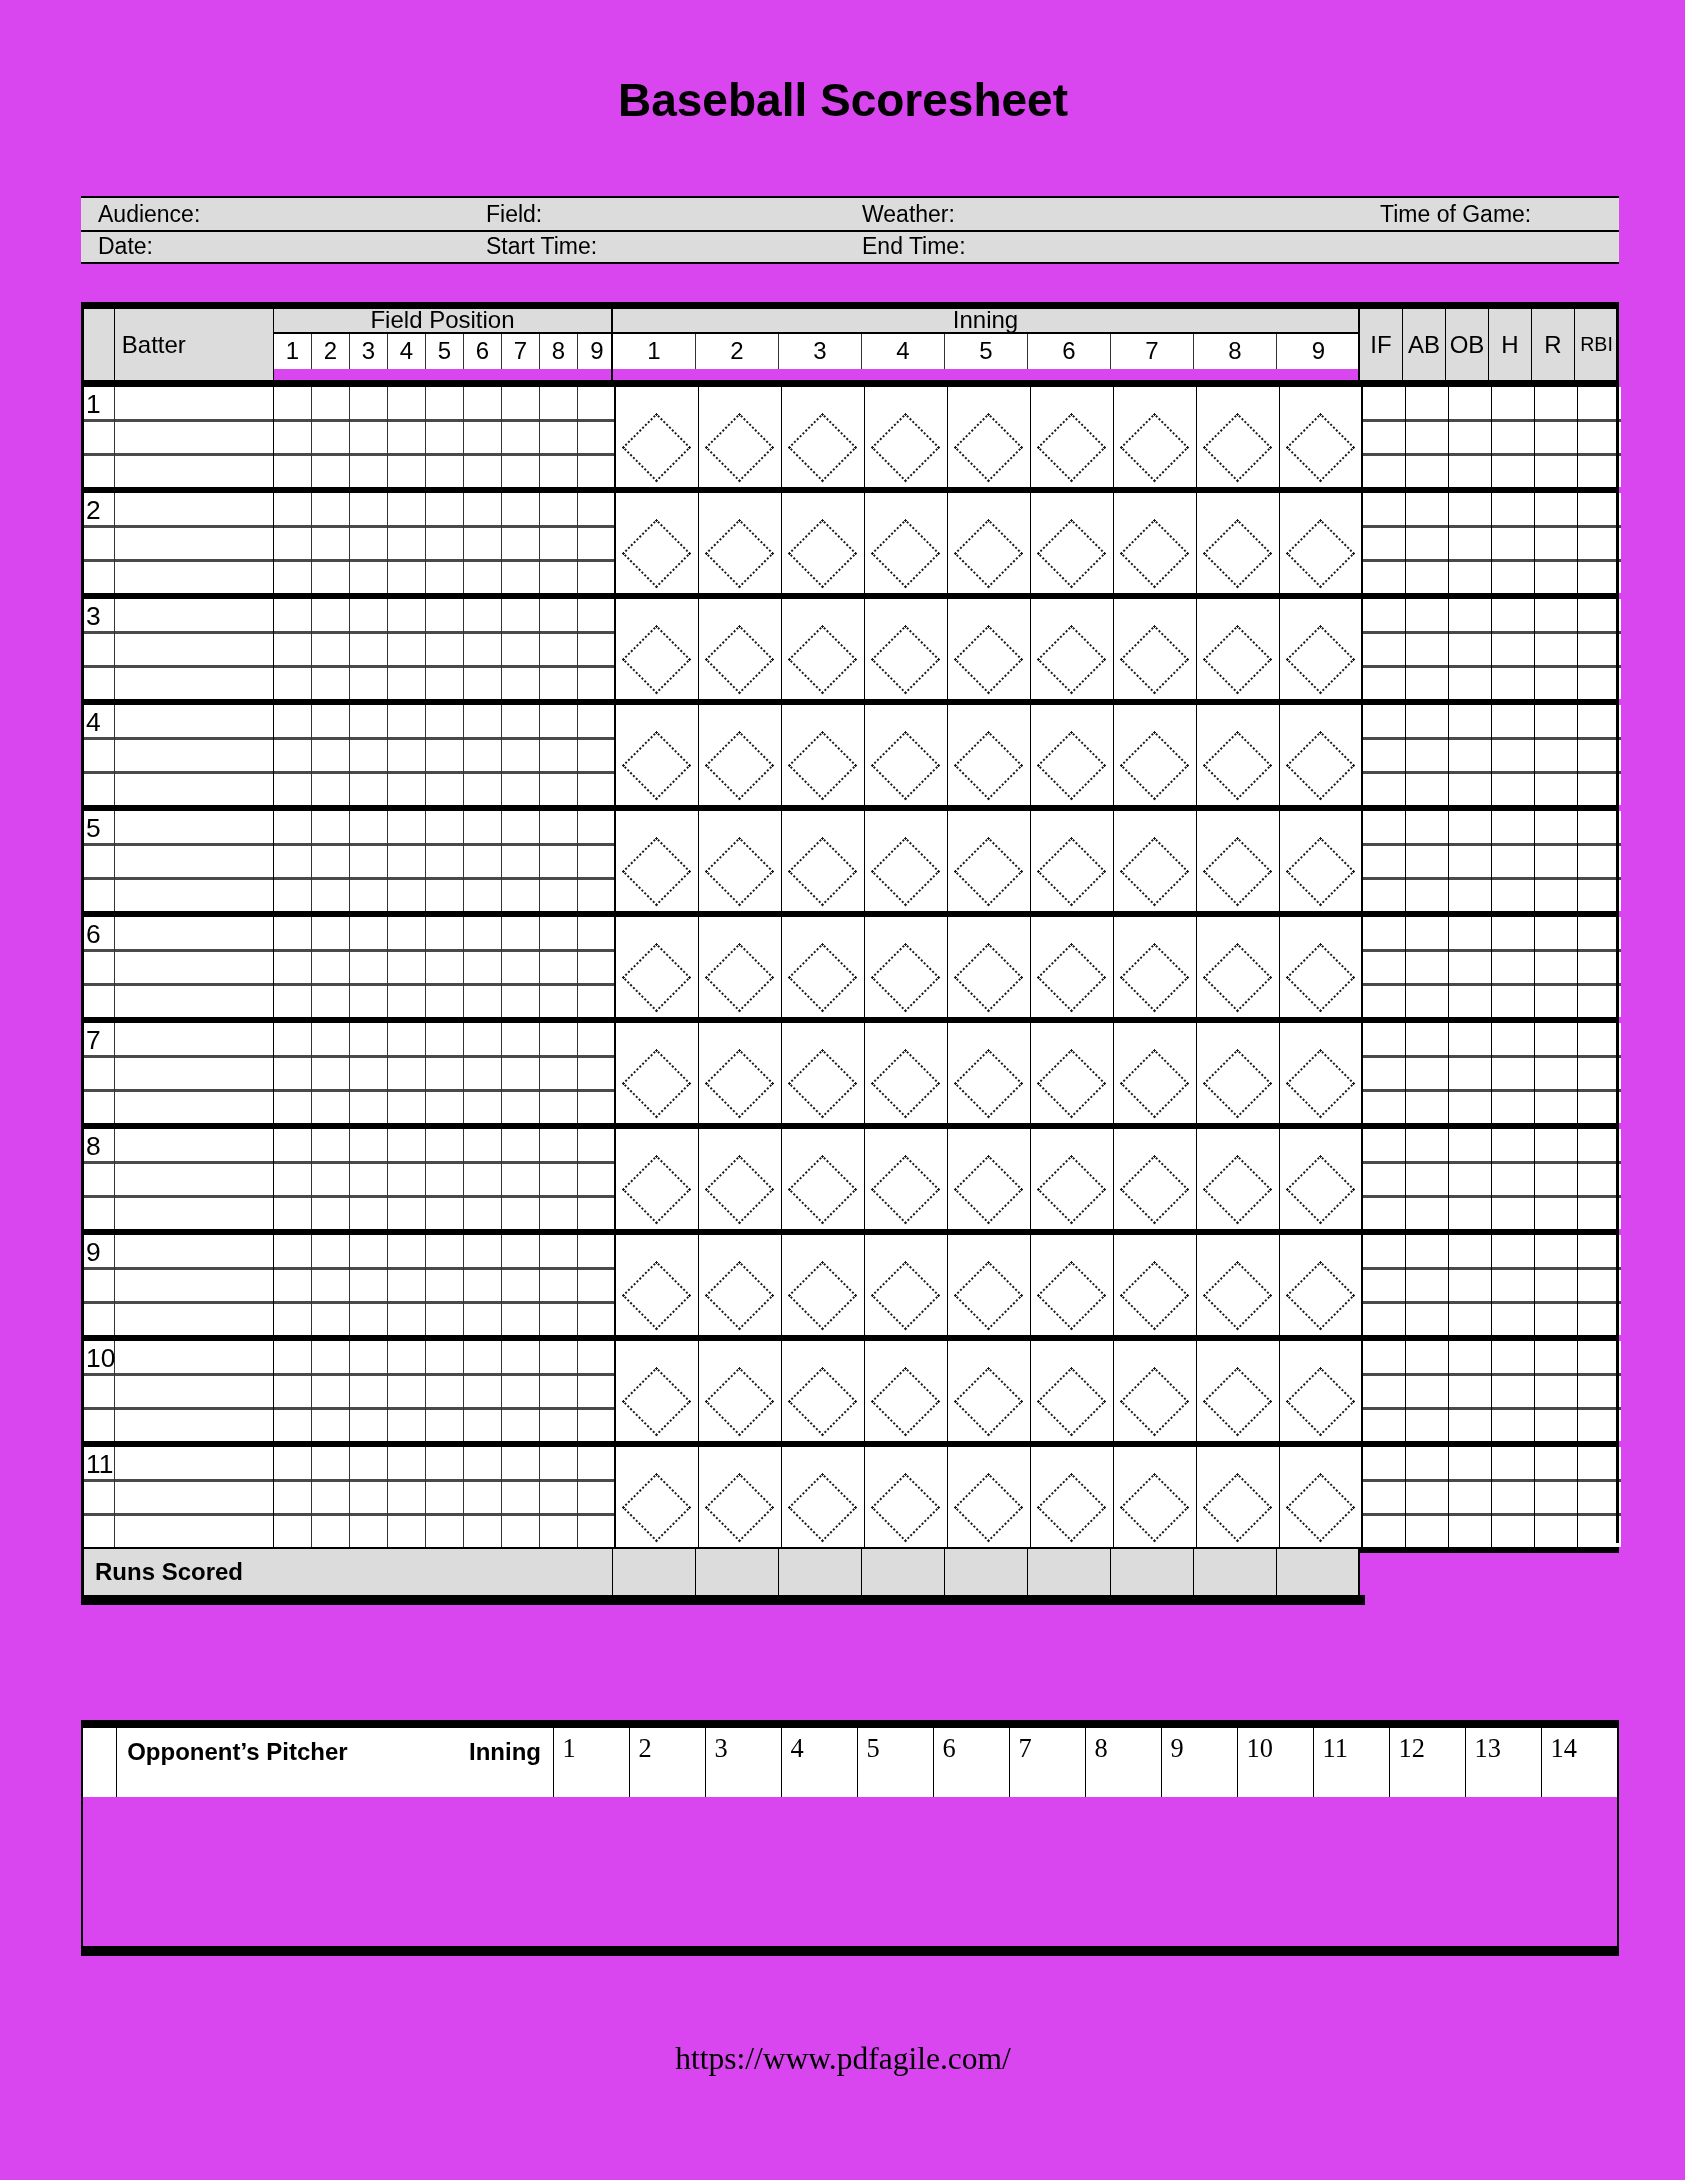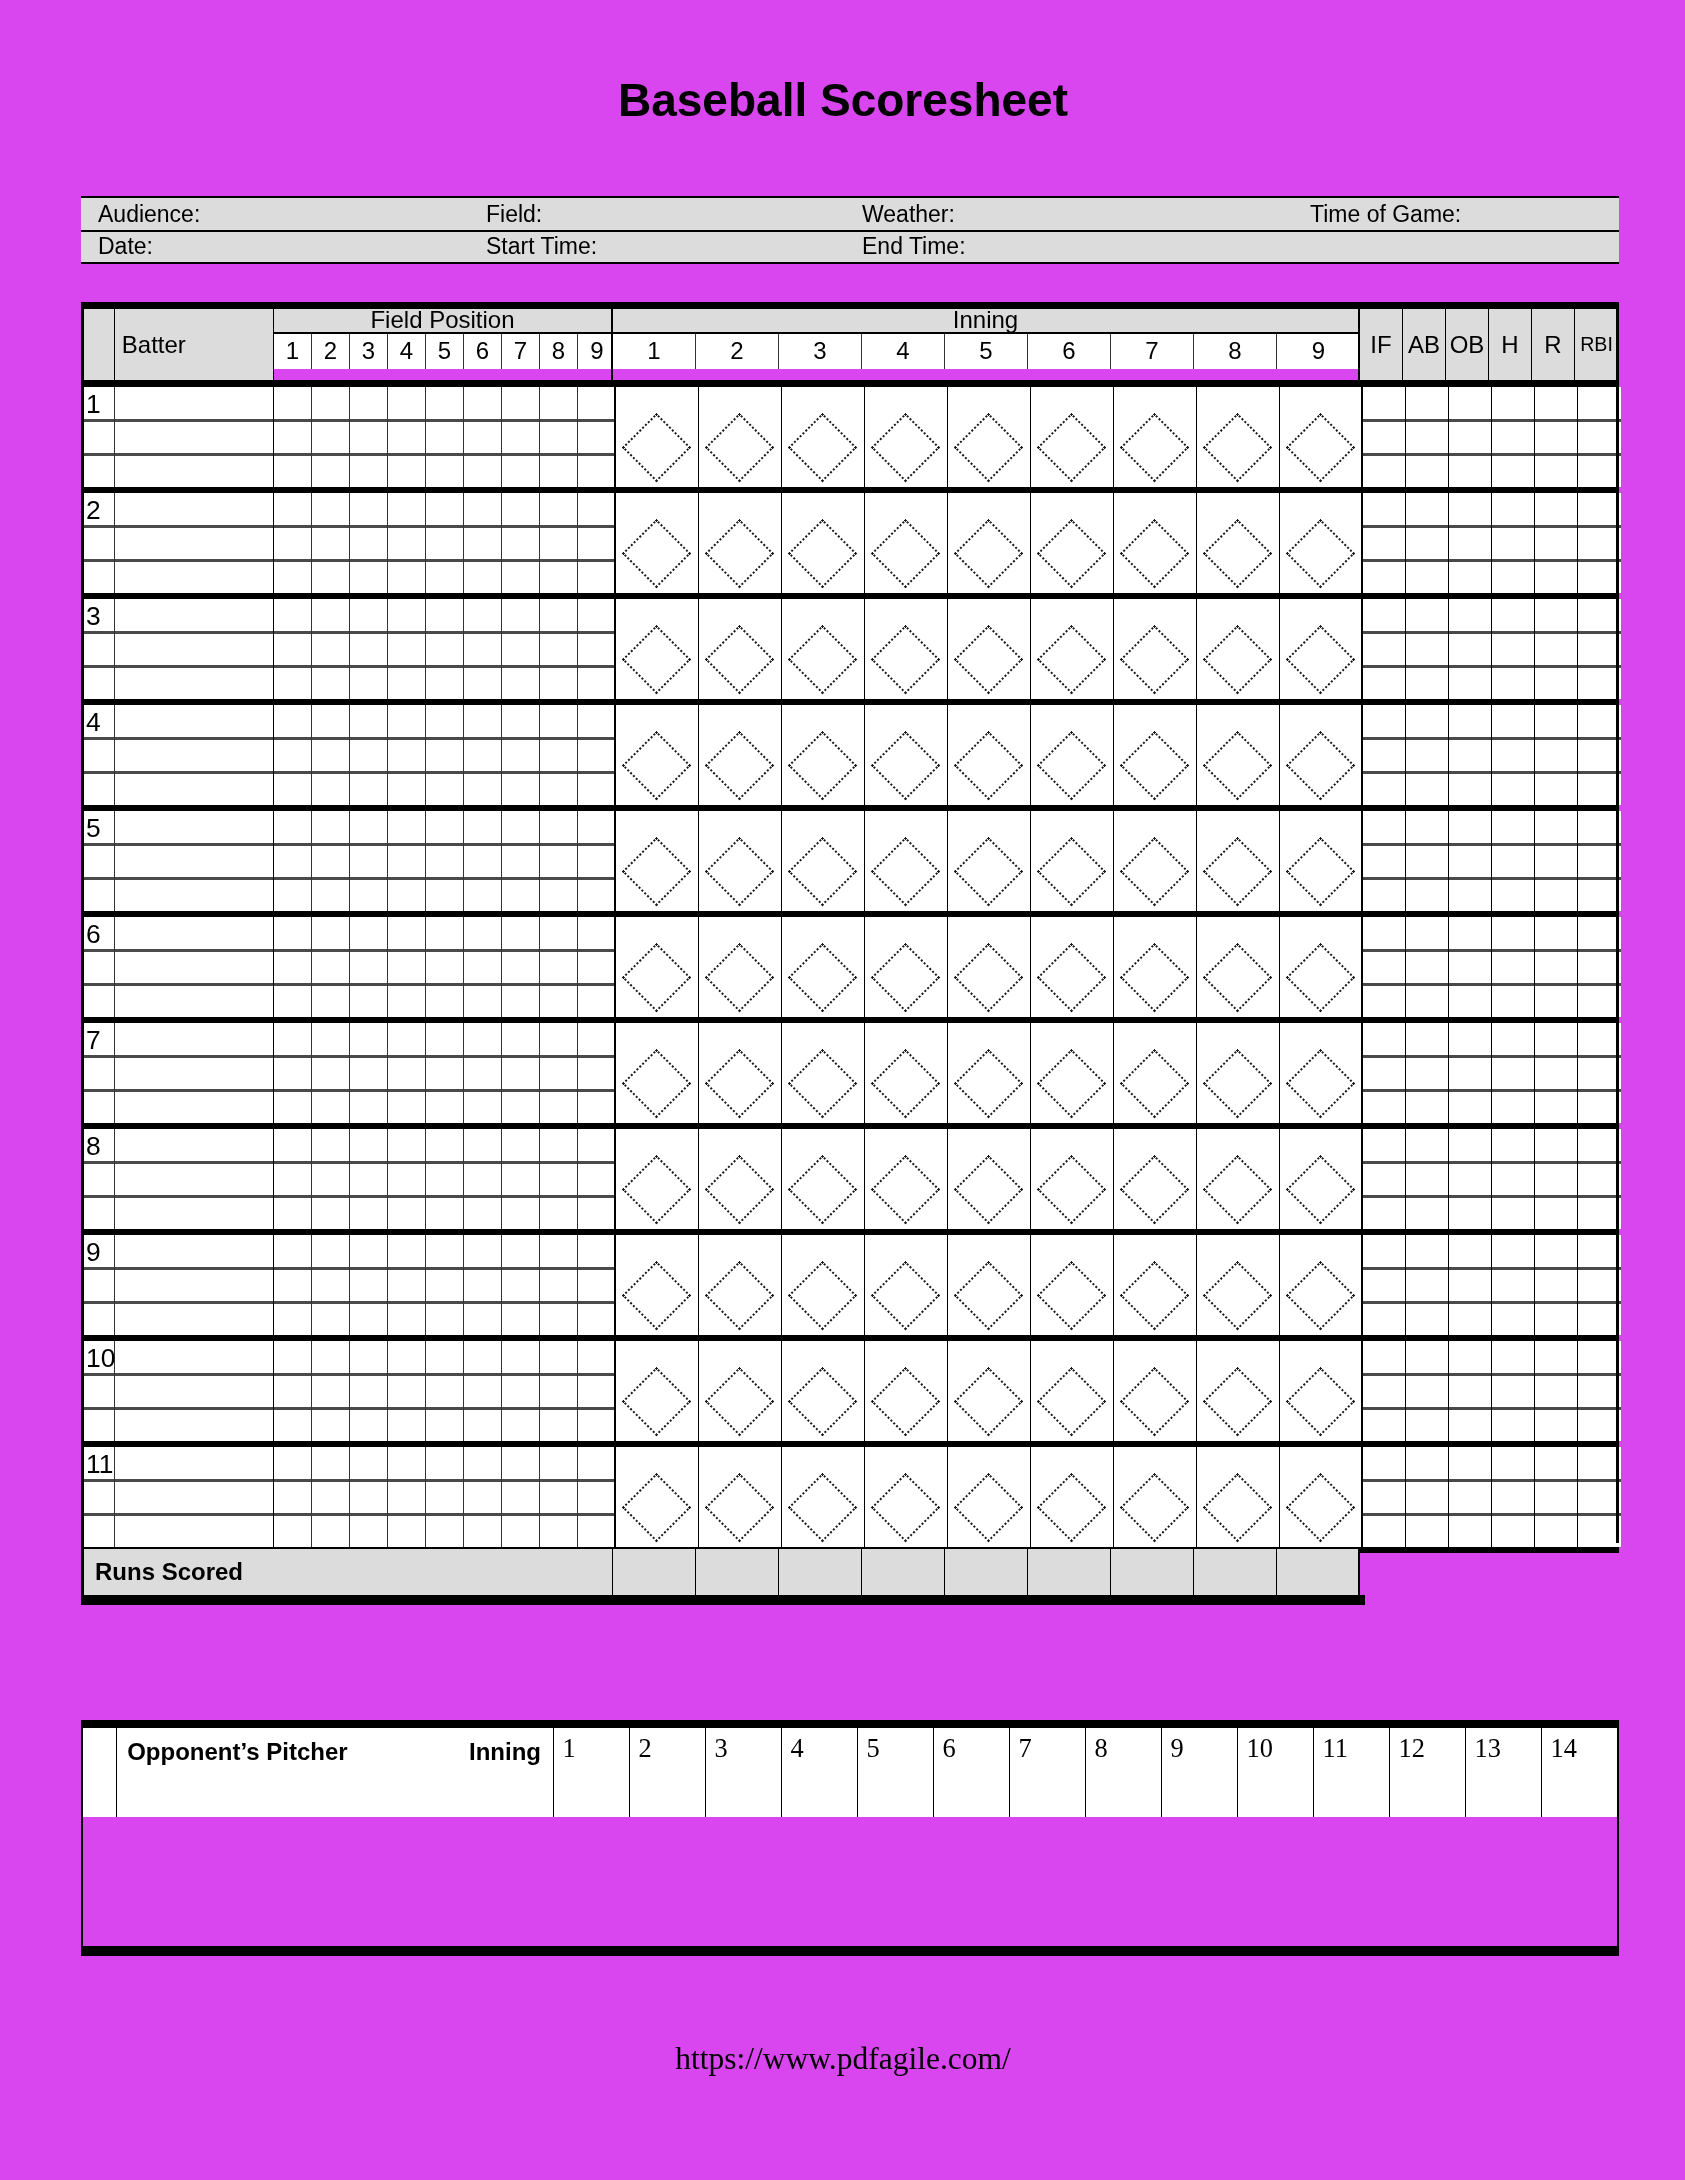--- a/index.html
+++ b/index.html
@@ -18,21 +18,21 @@
   .info-bar {
     position:absolute; left:81px; top:196px; width:1538px;
     border-top:2.6px solid #000; border-bottom:2.6px solid #000;
   }
   .info-row { position:relative; height:32px; background:#dcdcdc; }
   .info-row + .info-row { border-top:2.6px solid #000; height:31.5px; }
   .info-label {
     position:absolute; top:0; height:100%; display:flex; align-items:center;
     font-size:23px;
   }
-  .il-0 { left:17px; } .il-1 { left:405px; } .il-2 { left:781px; } .il-3 { left:1229px; }
+  .il-0 { left:17px; } .il-1 { left:405px; } .il-2 { left:781px; } .il-3 { left:1299px; }
   
   .main-table { position:absolute; left:81px; top:302px; width:1538px; height:1303px; }
   .mt-topborder   { position:absolute; left:0; top:0;    width:1538px; height:6.8px;  background:#000; }
   .mt-hdrborder   { position:absolute; left:0; top:78px; width:1538px; height:6.8px;  background:#000; }
   .mt-botborder   { position:absolute; left:0; top:1293px; width:1284px; height:10.2px; background:#000; }
   .mt-vl { position:absolute; left:0;      top:6.8px; width:2.6px; height:1286px; background:#000; }
   .mt-vr { position:absolute; left:1535px; top:6.8px; width:2.6px; height:1234px; background:#000; }
 
   .mt-header { position:absolute; left:0; top:6.8px; width:1538px; height:72px; display:flex; }
   .hcell { flex-shrink:0; background:#dcdcdc; border-right:1.7px solid #000; position:relative;
@@ -82,21 +82,21 @@
   .runs-label { flex-shrink:0; width:530px; background:#dcdcdc; border-right:1.7px solid #000;
                 display:flex; align-items:center; padding-left:12px; font-size:24px;font-weight:bold; }
   .runs-cell { flex-shrink:0; width:83px; background:#dcdcdc; border-right:1.7px solid #000; }
   .runs-cell.last { border-right:2.6px solid #000; }
   
   .opp-table {
     position:absolute; left:81px; top:1720px; width:1538px; height:236px;
     border-top:8.5px solid #000; border-bottom:10.2px solid #000;
     border-left:2.6px solid #000; border-right:2.6px solid #000;
   }
-  .opp-row { display:flex; height:89px; background:#fff; }
+  .opp-row { display:flex; height:69px; background:#fff; }
   .opp-row.r2, .opp-row.r3 { border-top:2.6px solid #000; height:74px; }
   .ocell { flex-shrink:0; border-right:1.7px solid #000; position:relative; }
   .oc-num   { width:34px; }
   .oc-label { width:437px; font-size:24px; padding:10.2px 12px 0 10.2px; }
   .oc-hdr-label { display:flex; justify-content:space-between; align-items:flex-start;
                   font-weight:bold; }
   .oc-inn { flex:1 1 0; font-family:"Liberation Serif", serif; font-size:26.4px;
             padding:5.1px 0 0 8.5px; }
   .oc-inn.last { border-right:none; }
   

